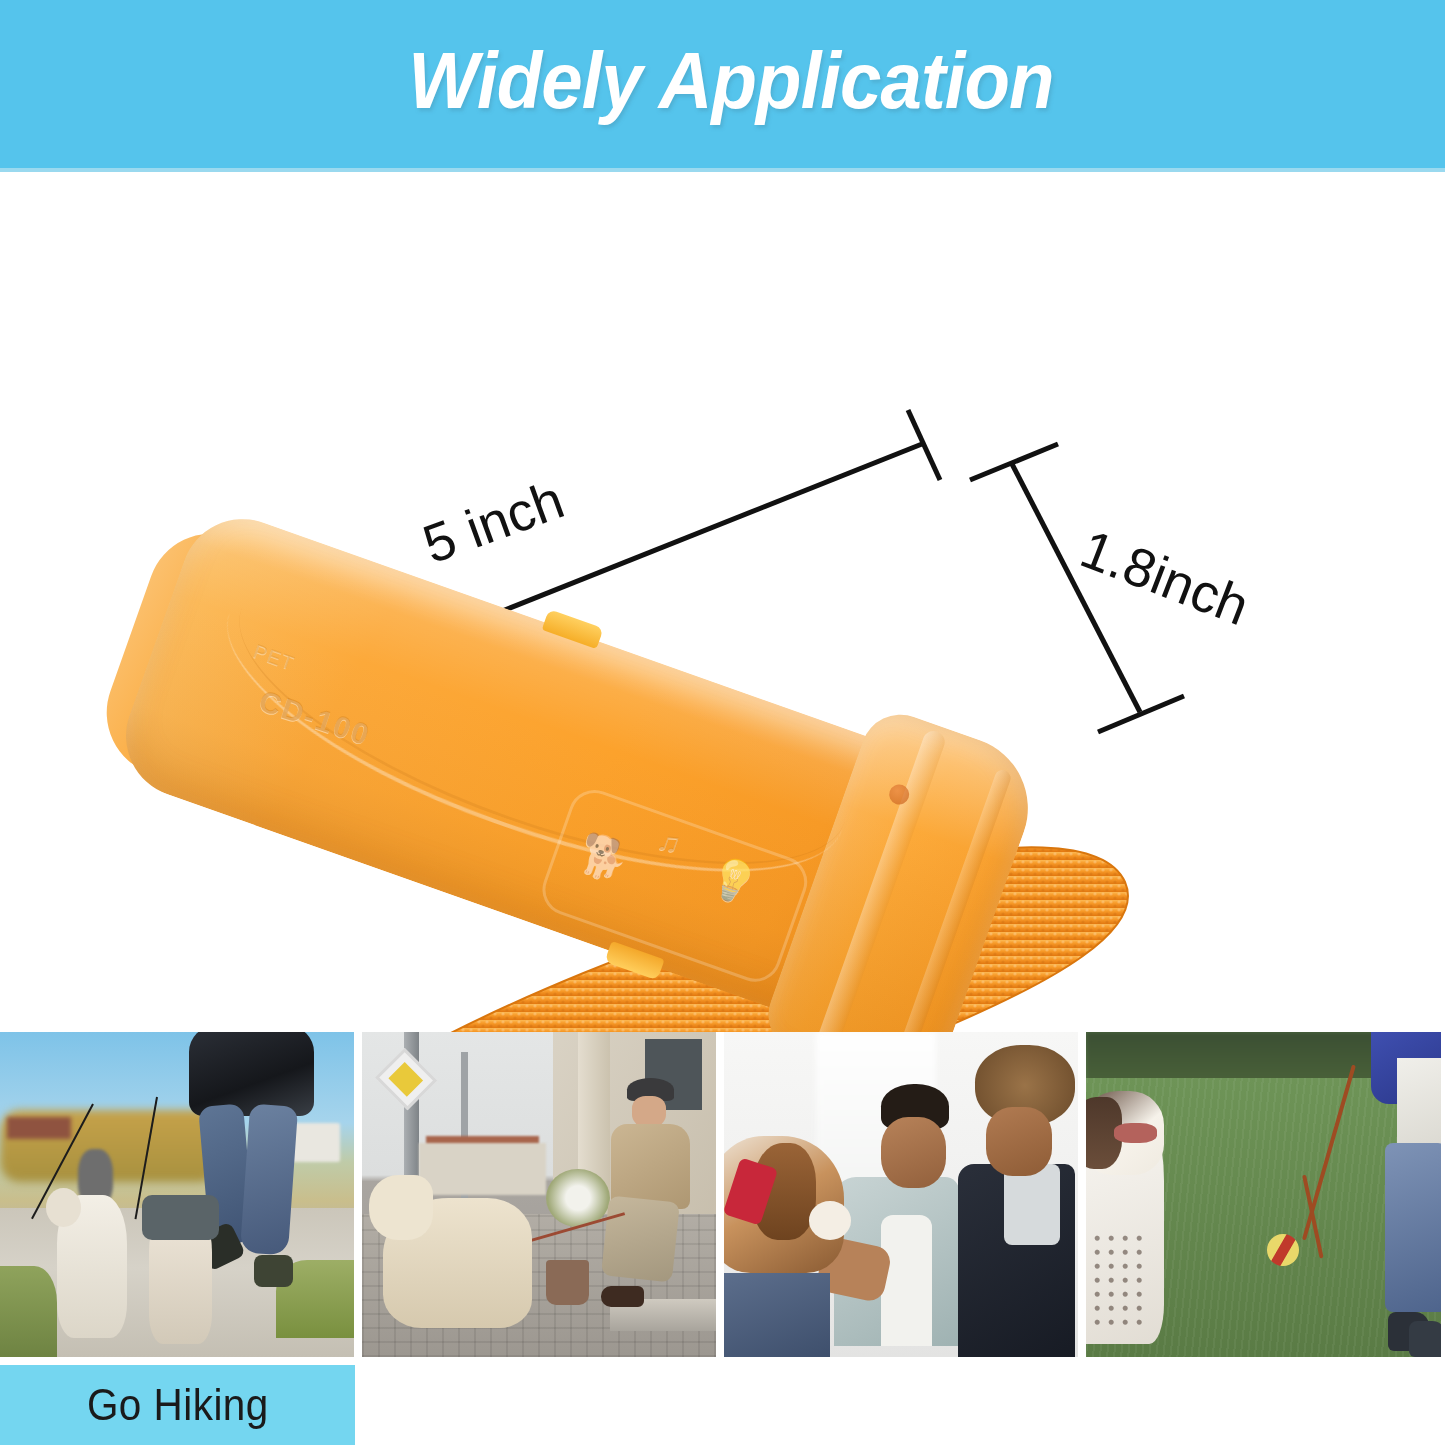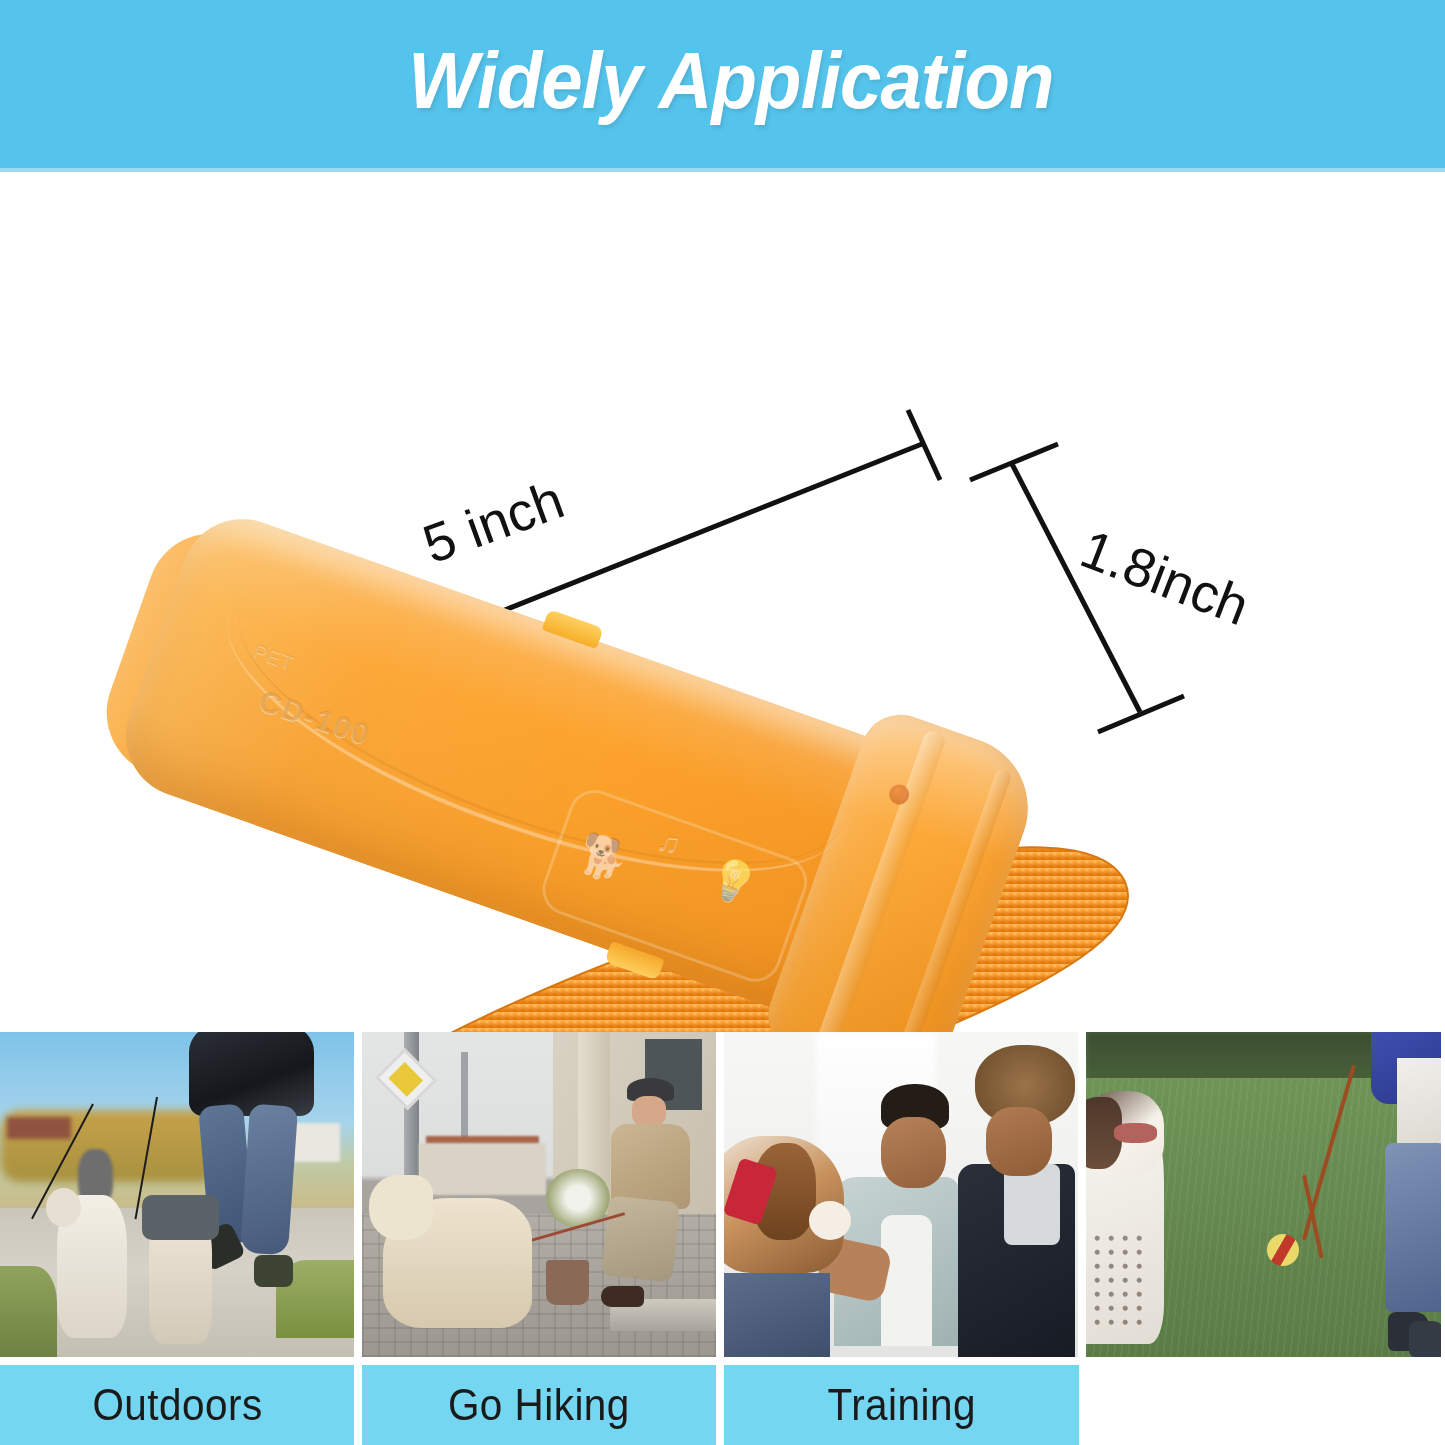--- a/index.html
+++ b/index.html
@@ -505,21 +505,15 @@
       <div class="sp-spots"></div>
     <div class="sp-head"></div>
       <div class="sp-ear"></div>
       <div class="sp-mouth"></div>
   </div>
 
 </div>
 
 <div class="caption-bar">
   <div class="caption">
-    <span>Outdoors</span>
-  </div>
-  <div class="caption">
     <span>Go Hiking</span>
   </div>
-  <div class="caption">
-    <span>Training</span>
-  </div>
 </div>
 
 </body></html>

